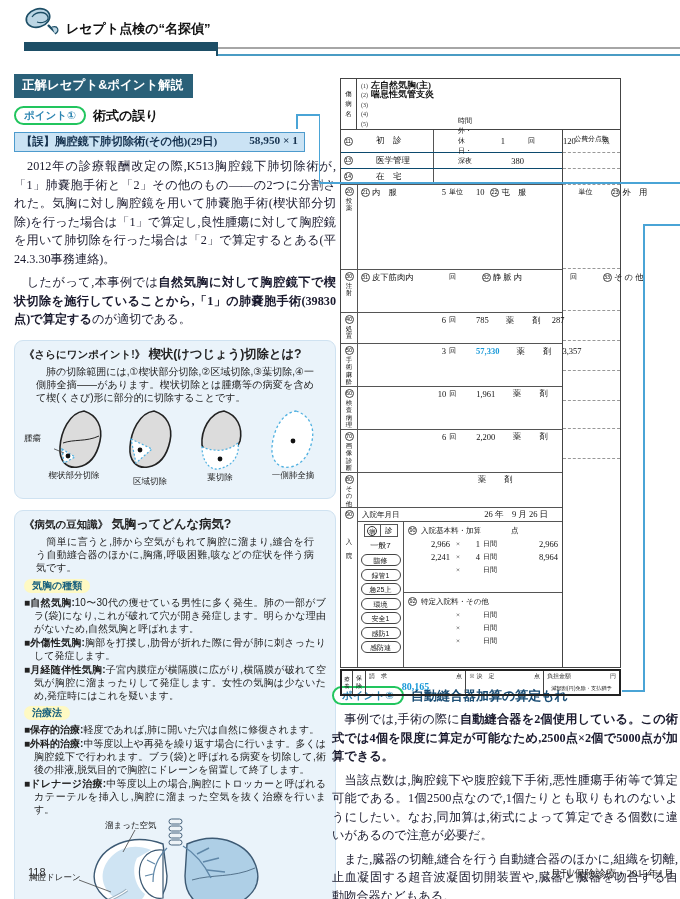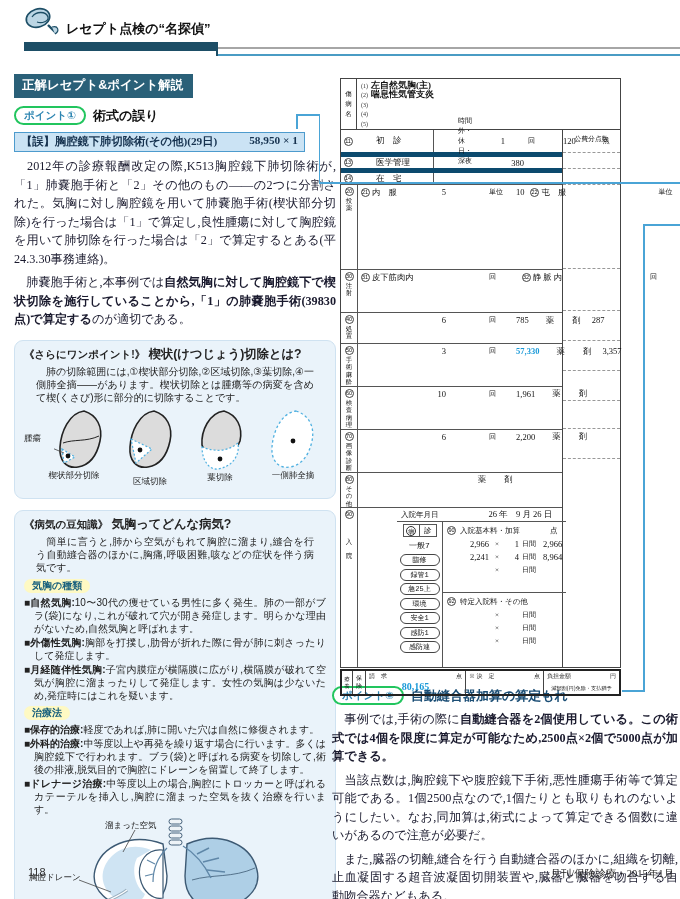--- a/index.html
+++ b/index.html
@@ -70,56 +70,56 @@
   .kc{border-top:1px dashed #999;}
   .kc.first{border-top:none;}
   .kohihdr{font-size:6.8px;text-align:center;padding-top:4px;}
 
   .r{display:flex;align-items:center;font-size:8.5px;gap:21px;}
   .circ{width:9px;height:9px;border:1px solid #444;border-radius:50%;font-size:5.5px;line-height:7px;
         text-align:center;display:inline-block;flex:none;font-family:"Liberation Sans","DejaVu Sans",sans-serif;}
   .rn{width:14px;text-align:center;flex:none;display:flex;justify-content:center;}
   .rlab{width:58px;flex:none;align-self:stretch;display:flex;align-items:center;border-right:1px solid #555;}
   .r11{height:22px;}
-  .r1316{height:16px;border-top:5px solid #0c4a6e;}
+  .r1316{height:16px;border-top:1px solid #0c4a6e;}
   .rdesc{flex:1;font-size:7px;padding-left:3px;}
   .rq{width:12px;text-align:right;flex:none;}
   .ru{width:16px;padding-left:2px;font-size:7px;flex:none;}
   .rp{flex:1;text-align:right;padding-right:3px;}
   .sfx{width:14px;font-size:7px;padding-left:3px;flex:none;}
   .blue{color:#1999d8;font-weight:bold;}
 
   .grp{display:flex;border-top:1px solid #555;}
   .gcell{width:17px;border-right:1px solid #555;display:flex;flex-direction:column;align-items:center;
          padding-top:2px;overflow:hidden;flex:none;}
   .gname{width:9px;font-size:6.5px;line-height:1.15;word-break:break-all;text-align:center;margin-top:1px;}
   .grows{flex:1;display:flex;flex-direction:row;justify-content:space-around;}
   .gr{display:flex;align-items:center;font-size:8.5px;height:14px;}
   .glab{width:46px;flex:none;font-size:8.3px;}
   .gq{width:28px;text-align:right;flex:none;}
-  .gu{width:30px;padding-left:3px;font-size:7px;flex:none;margin-left:40px;}
+  .gu{width:30px;padding-left:3px;font-size:7px;flex:none;}
   .gp{flex:1;text-align:right;padding-right:3px;}
   .gsp{width:60px;flex:none;}
   .yz{letter-spacing:5px;}
   .h84{height:84px;} .h42{height:42px;} .h30{height:30px;} .h28{height:28px;}
 
-  .g90{height:160px;gap:39px;}
+  .g90{height:160px;}
   .g90 .gname{margin-top:16px;line-height:2.1;}
   .g90body{flex:1;display:flex;flex-direction:column;}
   .g90date{height:14px;border-bottom:1px solid #555;display:flex;align-items:center;
            font-size:7.5px;padding:0 14px 0 4px;justify-content:space-between;}
   .g90dv{font-size:8.5px;}
   .g90flex{display:flex;flex:1;}
   .g90left{width:46px;border-right:1px solid #555;padding-top:2px;flex:none;}
   .ptype{width:34px;height:13px;border:1px solid #555;margin:0 auto;display:flex;font-size:7.5px;align-items:center;}
   .ptype>span{flex:1;text-align:center;}
   .ptype .cc{border-right:1px solid #555;align-self:stretch;display:flex;align-items:center;justify-content:center;}
   .cc i{font-style:normal;border:1px solid #333;border-radius:50%;width:10px;height:10px;line-height:9px;font-size:6.5px;display:inline-block;text-align:center;}
   .bdg{width:40px;height:12px;margin:2.5px auto 0;font-size:7px;line-height:11px;text-align:center;
-       font-family:Liberation Mono, monospace;}
+       font-family:Liberation Sans, sans-serif;}
   .bdg.oval{border:1px solid #444;border-radius:7px;}
   .bdg.plain{font-size:8px;}
   .g90right{flex:1;display:flex;flex-direction:column;}
   .secA{height:71px;border-bottom:1px solid #555;padding-top:2px;}
   .secB{flex:1;padding-top:2px;}
   .sech{display:flex;font-size:7.5px;align-items:center;gap:4px;padding-left:4px;height:13px;}
   .sech .unitp{margin-left:26px;}
   .bl{display:flex;font-size:8.5px;height:13px;align-items:center;}
   .bl .rate{width:46px;text-align:right;flex:none;}
   .bl .xx{width:16px;text-align:center;font-size:7px;flex:none;}
@@ -168,21 +168,21 @@
       <span class="pt-badge">ポイント①</span>
       <span class="pt-h">術式の誤り</span>
     </div>
 
     <div class="err-box">
       <span>【誤】胸腔鏡下肺切除術(その他)(29日)</span>
       <span>58,950 × 1</span>
     </div>
 
     <p class="para serif">　2012年の診療報酬改定の際,K513胸腔鏡下肺切除術が,「1」肺嚢胞手術と「2」その他のもの——の2つに分割された。気胸に対し胸腔鏡を用いて肺嚢胞手術(楔状部分切除)を行った場合は「1」で算定し,良性腫瘍に対して胸腔鏡を用いて肺切除を行った場合は「2」で算定するとある(平24.3.30事務連絡)。</p>
-    <p class="para serif"><span>　肺嚢胞手術と,本事例では</span><span class="b">自然気胸に対して胸腔鏡下で楔状切除を施行していることから,「1」の肺嚢胞手術(39830点)で算定する</span><span>のが適切である。</span></p>
+    <p class="para serif"><span>　したがって,本事例では</span><span class="b">自然気胸に対して胸腔鏡下で楔状切除を施行していることから,「1」の肺嚢胞手術(39830点)で算定する</span><span>のが適切である。</span></p>
 
     
     <div class="rbox">
       <div class="rbox-title"><span class="rbox-tag">《さらにワンポイント!》</span> <span>楔状(けつじょう)切除とは?</span></div>
       <div class="rbody">　肺の切除範囲には,①楔状部分切除,②区域切除,③葉切除,④一側肺全摘——があります。楔状切除とは腫瘍等の病変を含めて楔(くさび)形に部分的に切除することです。</div>
 
       <div class="diagrams">
         <span class="tumor-label">腫瘍</span>
         <svg class="dg" style="left:30px;" width="56" height="62" viewBox="0 0 56 62">
           <path d="M30 2 C43 6 49 18 46 32 C43 46 36 56 24 58 C12 60 5 51 6 38 C7 23 15 4 30 2 Z" fill="#dcdcdc" stroke="#222" stroke-width="1.6"></path>

